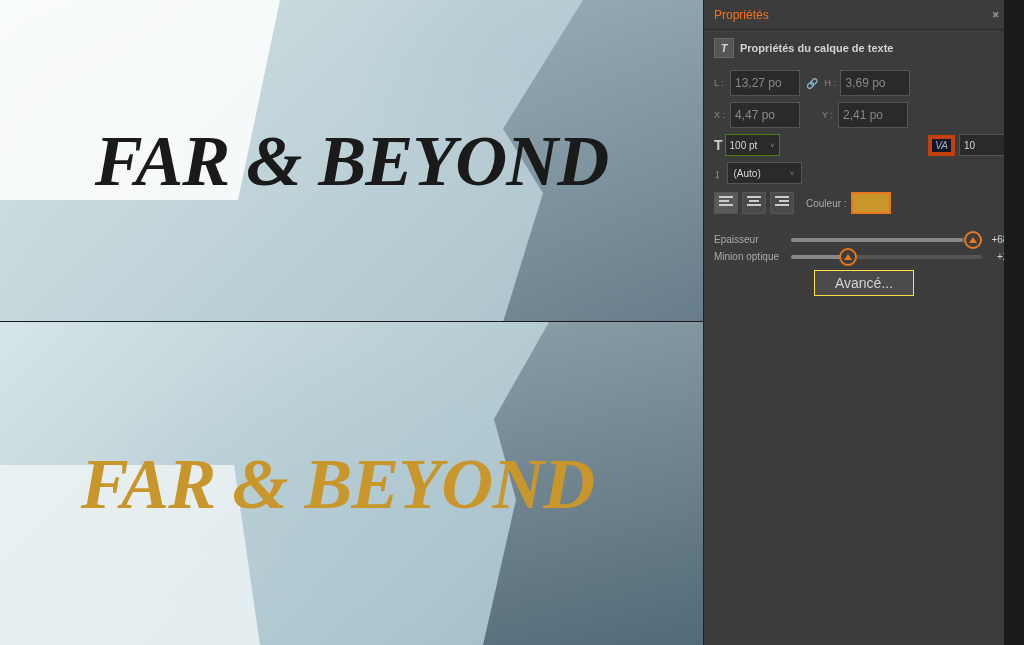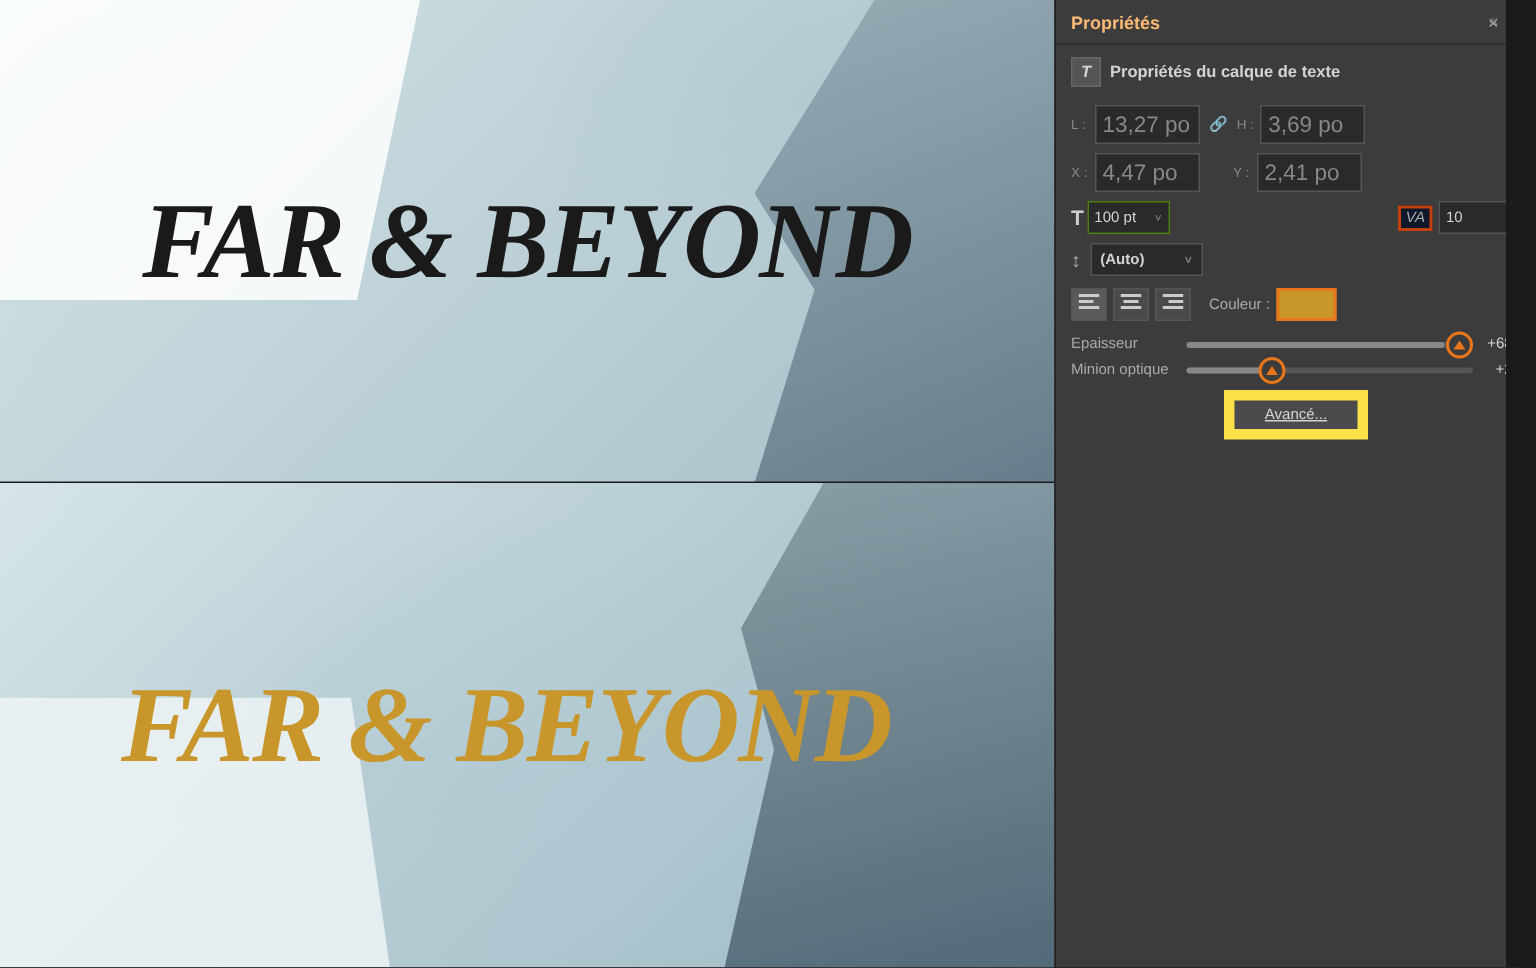--- a/index.html
+++ b/index.html
@@ -154,23 +154,23 @@
       display: flex;
       align-items: center;
       justify-content: space-between;
       padding: 6px 10px;
       background: #3c3c3c;
       border-bottom: 1px solid #2a2a2a;
       height: 30px;
     }
 
     .panel-title {
-      color: #fdba74;
+      color: #f97316;
       font-size: 12px;
-      font-weight: 700;
+      font-weight: 400;
     }
 
     .panel-header-icons {
       display: flex;
       gap: 8px;
       align-items: center;
     }
 
     .panel-icon {
       color: #aaa;
@@ -312,29 +312,28 @@
       background: #2a2a2a;
       border: 1px solid #555;
       color: #d4d4d4;
       font-size: 10px;
       padding: 2px 6px;
       height: 22px;
       width: 75px;
       display: flex;
       align-items: center;
       justify-content: space-between;
-      font-weight: bold;
     }
 
     
     .align-color-row {
       display: flex;
       align-items: center;
       gap: 4px;
-      margin-bottom: 10px;
+      margin-bottom: 20px;
     }
 
     .align-btn {
       width: 24px;
       height: 22px;
       background: #4a4a4a;
       border: 1px solid #555;
       display: flex;
       align-items: center;
       justify-content: center;
@@ -424,27 +423,26 @@
       font-size: 10px;
       min-width: 30px;
       text-align: right;
     }
 
     
     .avance-btn {
       display: block;
       margin: 8px auto 0;
       background: #4a4a4a;
-      border: 7px solid #fde047;
-      color: #d4d4d4;
-      font-size: 10px;
+      border: 1px solid #fde047;
+      color: #d4d4d4;
+      font-size: 14px;
       padding: 4px 20px;
       cursor: pointer;
       text-align: center;
-      text-decoration: underline;
     }
 
     
     .dark-strip {
       position: absolute;
       right: 0; top: 0;
       width: 20px;
       height: 645px;
       background: #1a1a1a;
     }
@@ -462,21 +460,21 @@
       display: flex;
       gap: 4px;
       align-items: center;
       margin-bottom: 6px;
     }
 
     .small-field {
       background: #2a2a2a;
       border: 1px solid #555;
       color: #888;
-      font-size: 15px;
+      font-size: 12px;
       padding: 12px 4px;
       height: 18px;
       width: 70px;
       display: flex;
       align-items: center;
     }
 
     .field-prefix {
       color: #888;
       font-size: 9px;
@@ -554,21 +552,21 @@
 
     <div class="font-row">
       <div class="font-size-group">
         <span class="font-size-icon" style="font-size:14px; font-weight:bold; color:#ccc;">T</span>
         <div class="font-size-input">
           <span>100 pt</span>
           <span class="drop-arrow-small">˅</span>
         </div>
       </div>
       <div class="kerning-group" style="margin-left:auto;">
-        <span class="va-icon" style="font-size:10px; color:#aaa; background:#0f172a; padding:1px 3px; border:2px solid #c2410c; margin-right:2px;">VA</span>
+        <span class="va-icon" style="font-size:10px; color:#aaa; background:#0f172a; padding:1px 3px; border:4px solid #c2410c; margin-right:2px;">VA</span>
         <div class="kerning-input">
           <span>10</span>
           <span class="drop-arrow-small">˅</span>
         </div>
       </div>
     </div>
 
     <div class="leading-row">
       <span class="leading-icon" style="color:#aaa; font-size:13px;">↕</span>
       <div class="leading-input">

